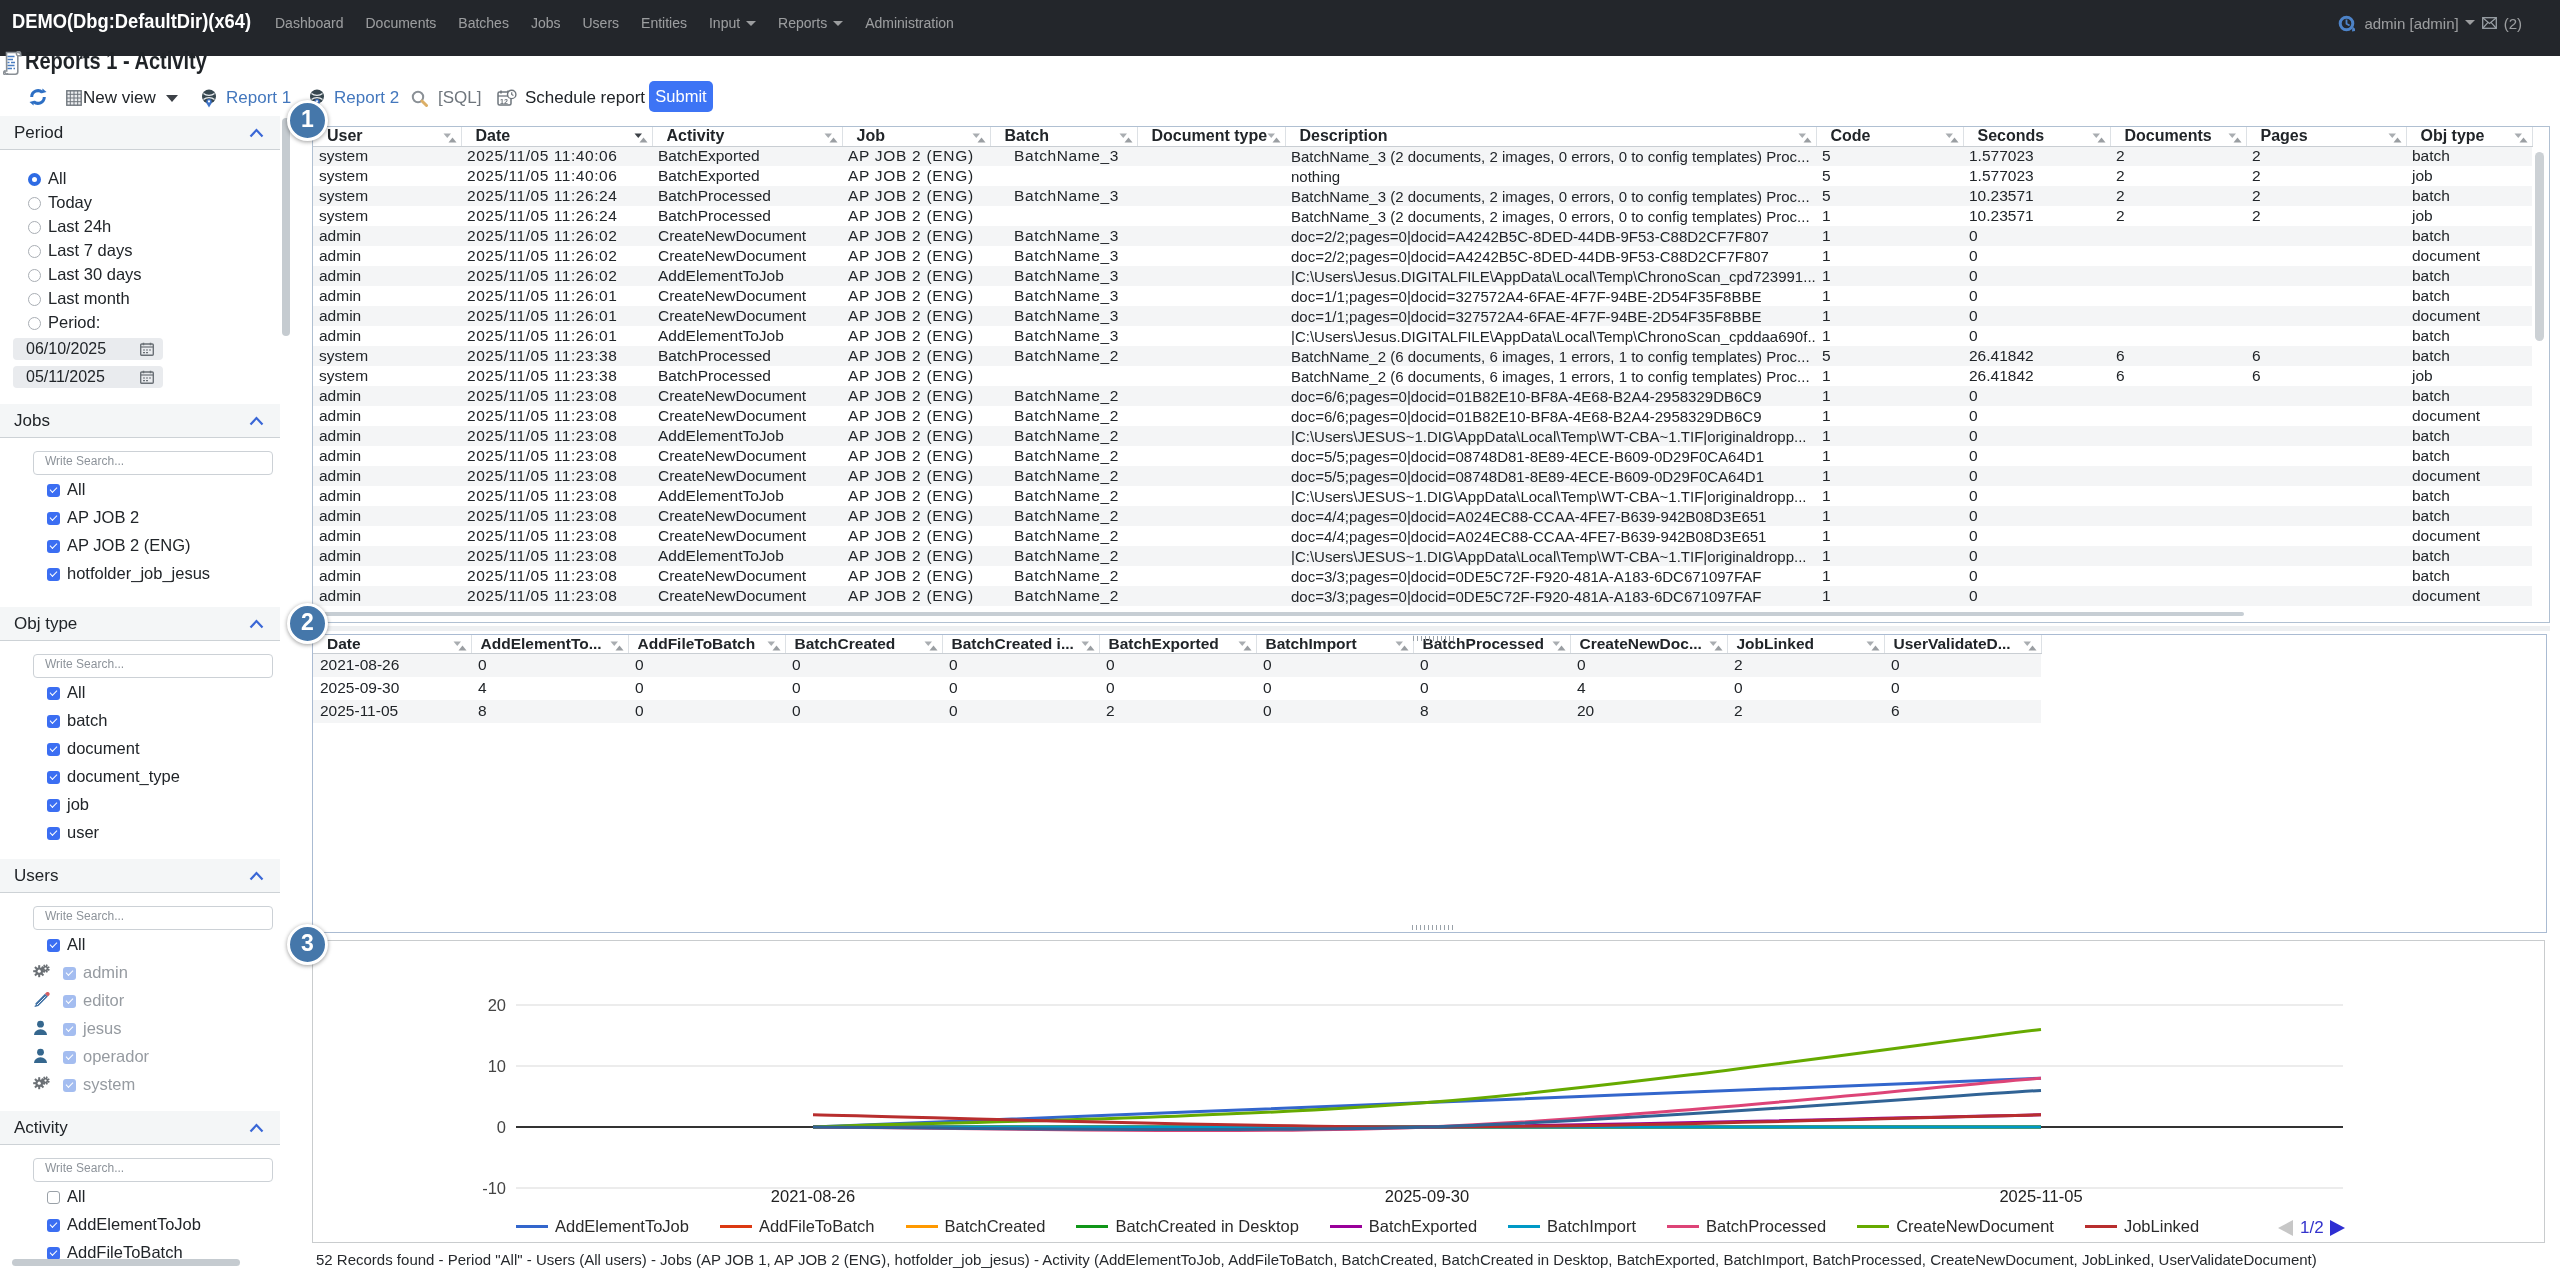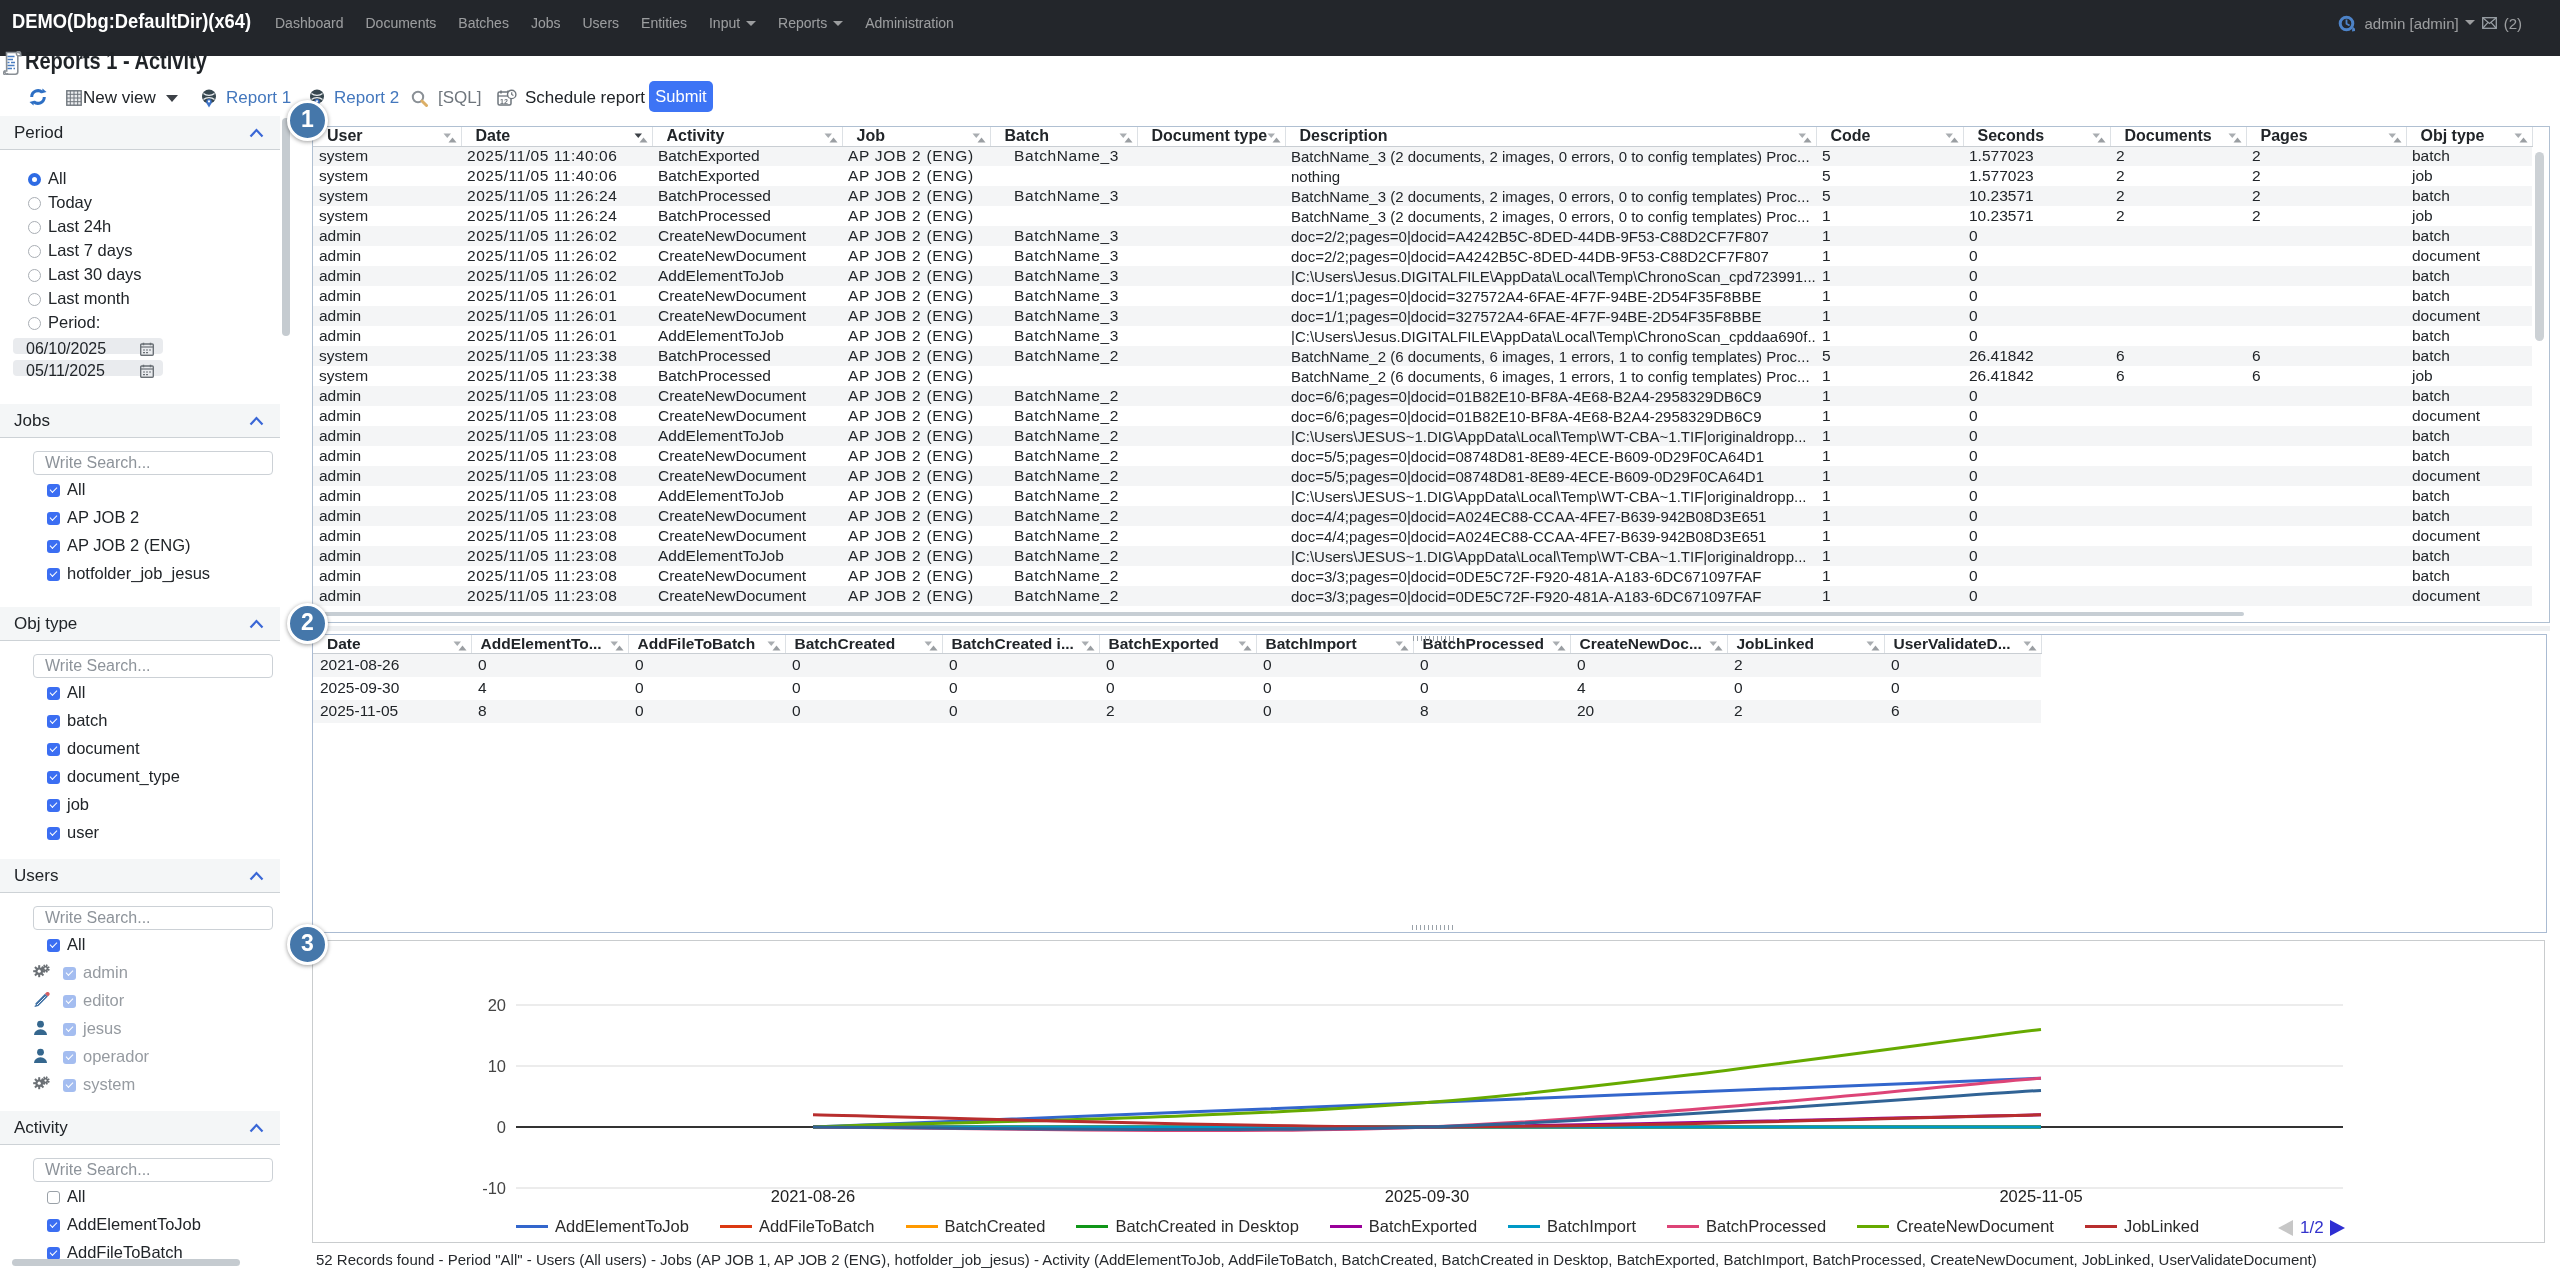--- a/index.html
+++ b/index.html
@@ -21,25 +21,25 @@
 .submit { position:absolute; left:629px; top:1px; width:64px; height:31px; background:#3d74f5; color:#fff; font-size:16.5px; border-radius:5px; text-align:center; line-height:31px; }
 
 .sect { position:absolute; left:0; width:280px; }
 .shead { position:relative; height:34px; background:#f4f6f7; border-bottom:1px solid #cdd2d6; }
 .shead .t { position:absolute; left:14px; top:7px; font-size:17px; color:#212529; }
 .shead svg { position:absolute; right:16px; top:12px; }
 .srow { position:relative; height:24px; }
 .radio { position:absolute; left:28px; top:5px; width:13px; height:13px; border-radius:50%; border:1.5px solid #a9aeb4; background:#fff; }
 .radio.on { border:4px solid #2e6be4; }
 .rlab { position:absolute; left:48px; top:1px; font-size:16.5px; }
-.dinput { position:relative; margin:2px 0 6px 13px; width:150px; height:16px; background:#e9ebee; border-radius:4px; }
+.dinput { position:relative; margin:2px 0 6px 13px; width:150px; height:22px; background:#e9ebee; border-radius:4px; }
 .dinput .d { position:absolute; left:13px; top:2px; font-size:16px; color:#212529; }
 .dinput svg { position:absolute; right:9px; top:4px; }
 .search { position:relative; margin:13px 0 0 33px; width:240px; height:24px; border:1px solid #ccd1d6; border-radius:4px; background:#fff; }
-.search .p { position:absolute; left:11px; top:2px; font-size:16px; color:#8d939a; }
+.search .p { position:absolute; left:11px; top:2px; font-size:12px; color:#8d939a; }
 .crow { position:relative; height:28px; }
 .cb { position:absolute; left:47px; top:7px; width:13px; height:13px; border-radius:3px; background:#3b6ef2; }
 .cb:after { content:""; position:absolute; left:2.6px; top:3.2px; width:6px; height:3px; border-left:1.8px solid #fff; border-bottom:1.8px solid #fff; transform:rotate(-45deg); }
 .cb.off { background:#fff; border:1.5px solid #9aa1a8; }
 .cb.off:after { display:none; }
 .cb.dim { background:#a4bdf0; left:63px; }
 .clab { position:absolute; left:67px; top:3px; font-size:16.5px; }
 .clab.dim { left:83px; color:#969ba1; }
 .uic { position:absolute; left:33px; top:4px; }
 .sb-v { position:absolute; left:282px; top:118px; width:8px; height:218px; background:#c5cbd0; border-radius:4px; }

